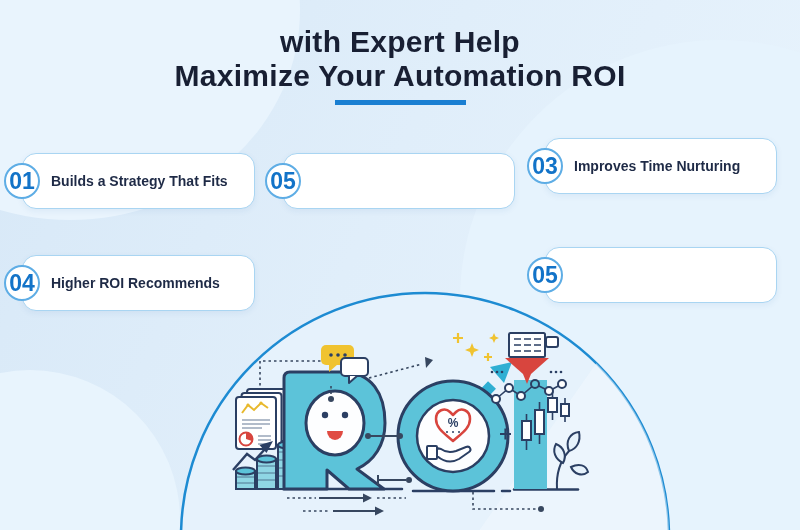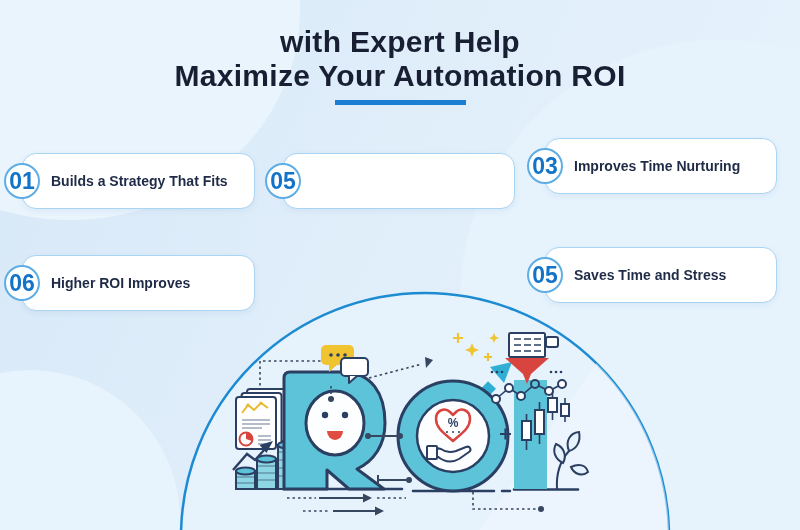--- a/index.html
+++ b/index.html
@@ -265,19 +265,18 @@
   <div class="card-label">Builds a Strategy That Fits</div>
 </div>
 <div class="card c2">
   <div class="badge">05</div>
 </div>
 <div class="card c3">
   <div class="badge">03</div>
   <div class="card-label">Improves Time Nurturing</div>
 </div>
 <div class="card c4">
-  <div class="badge">06</div>
-  <div class="card-label">Higher ROI Improves</div>
+  <div class="badge">04</div>
+  <div class="card-label">Higher ROI Recommends</div>
 </div>
 <div class="card c5">
   <div class="badge">05</div>
-  <div class="card-label">Saves Time and Stress</div>
 </div>
 
 </body></html>

